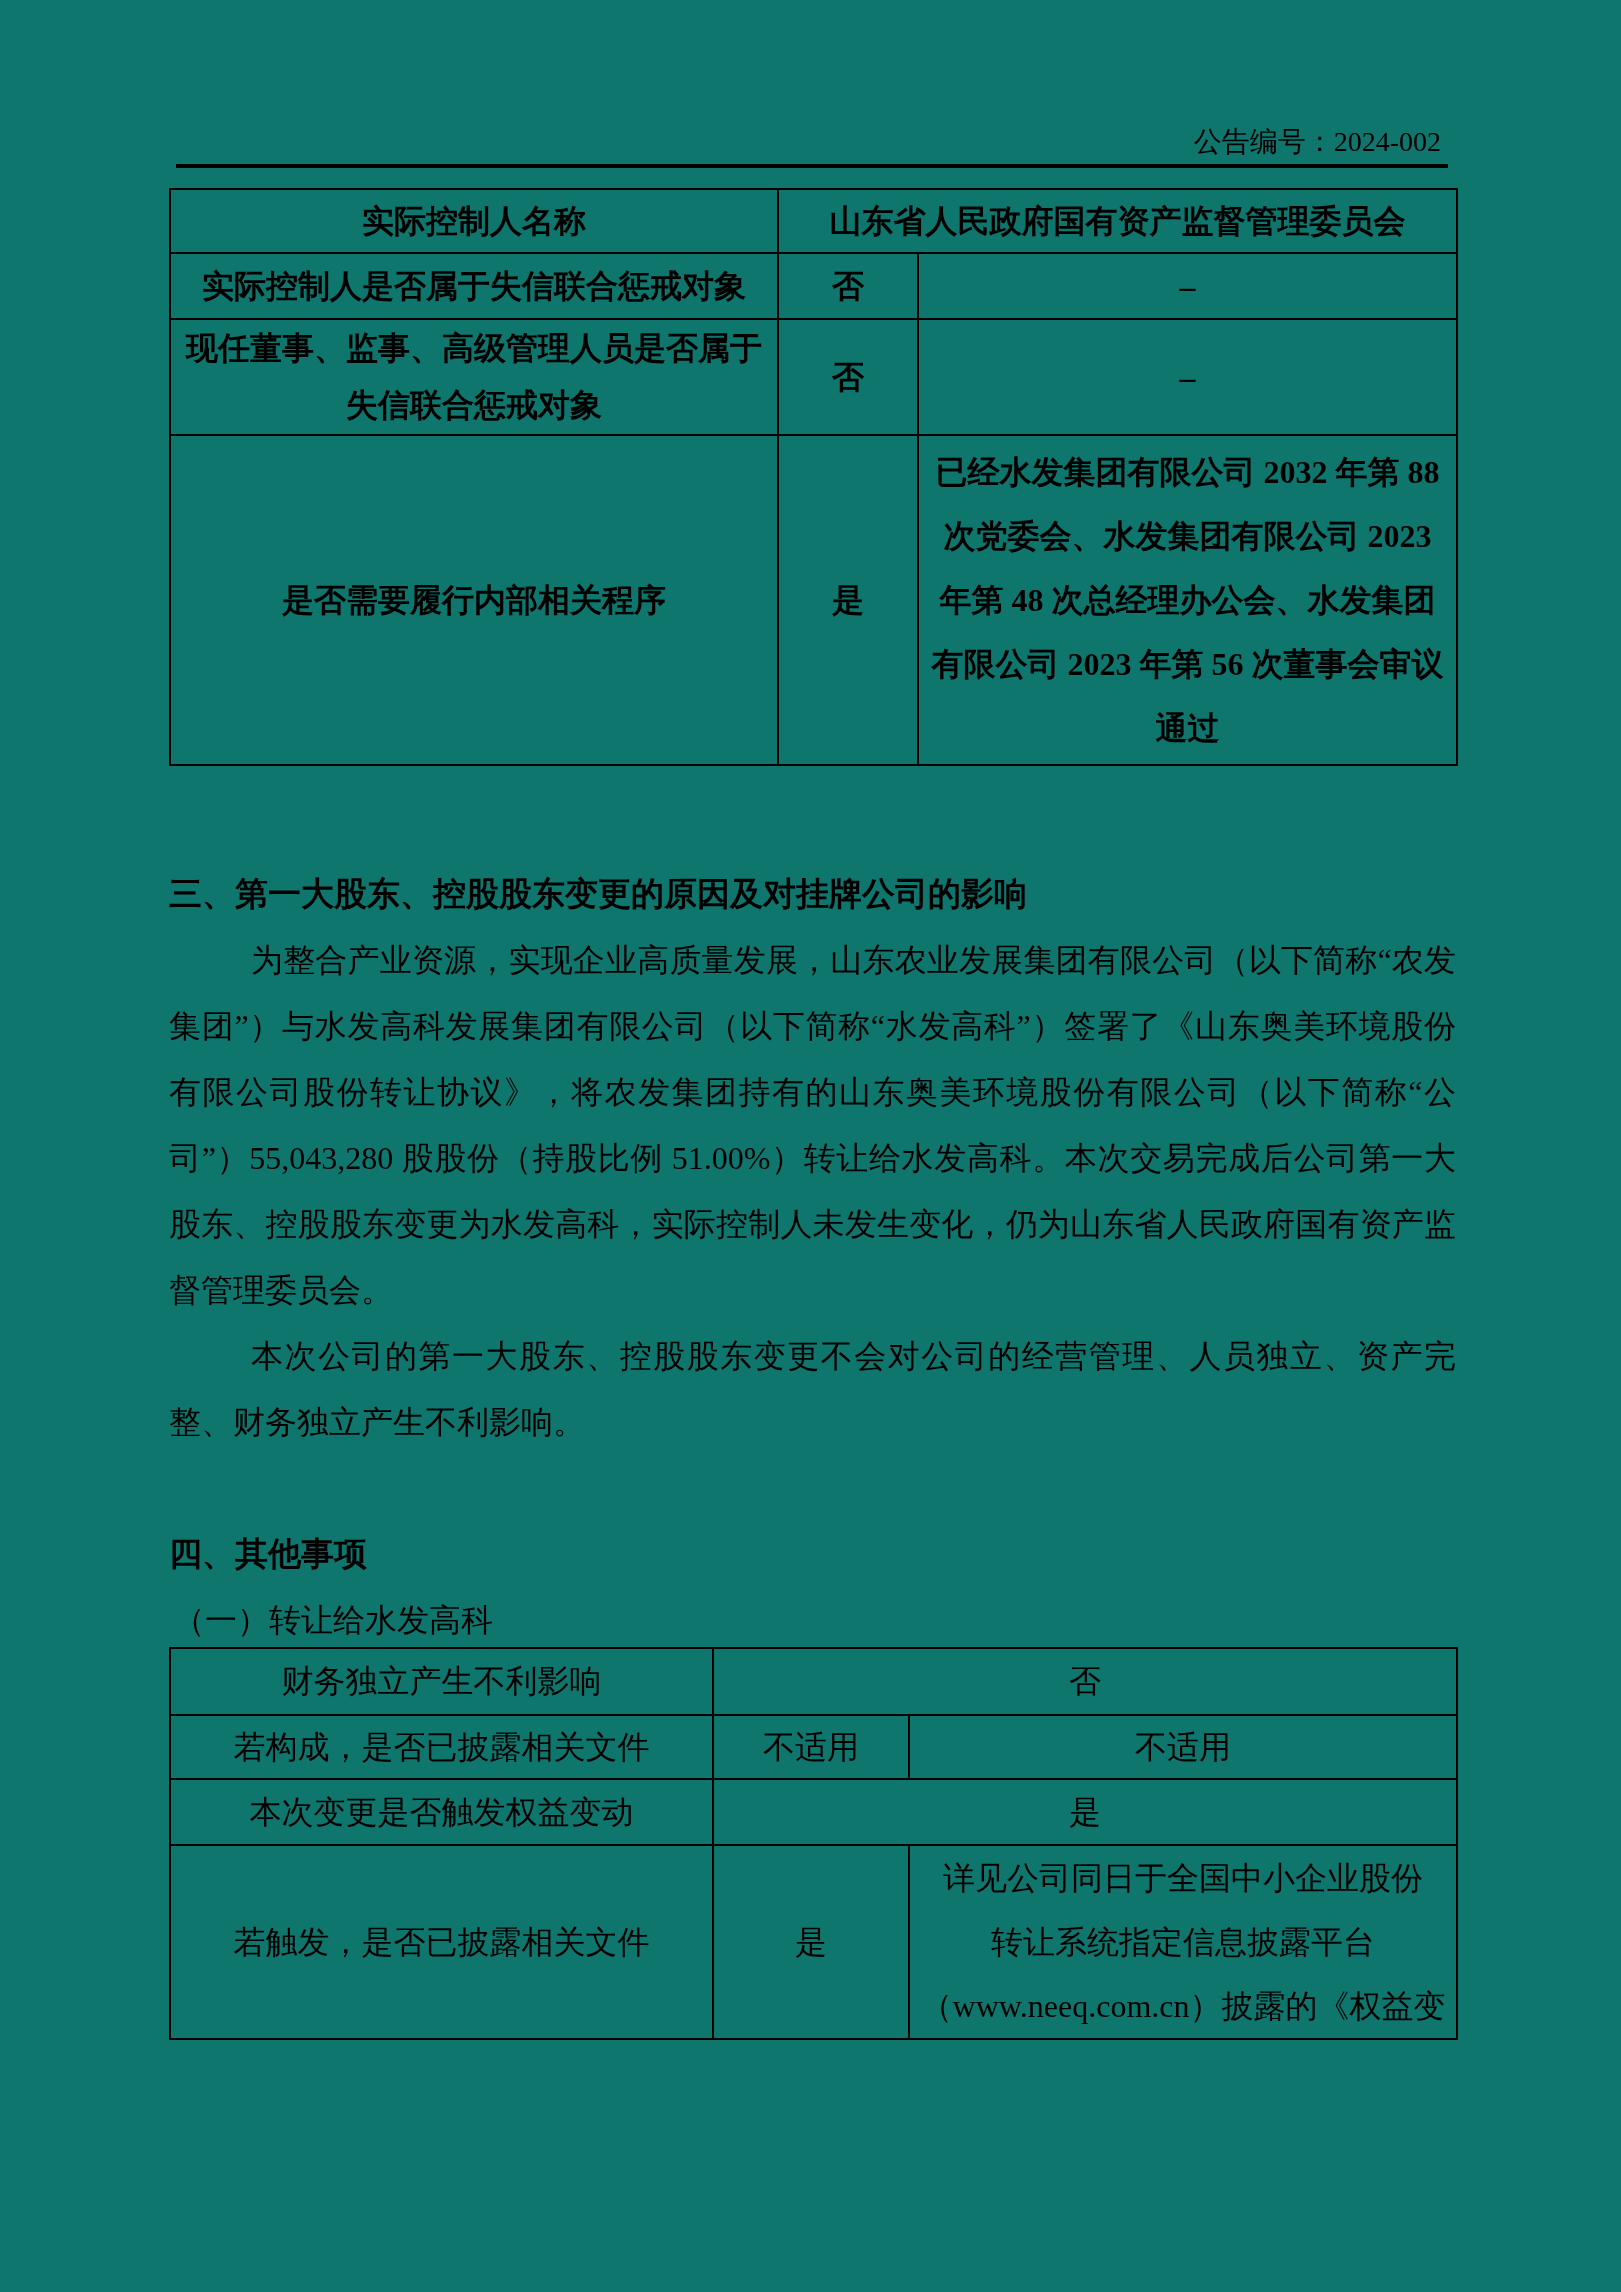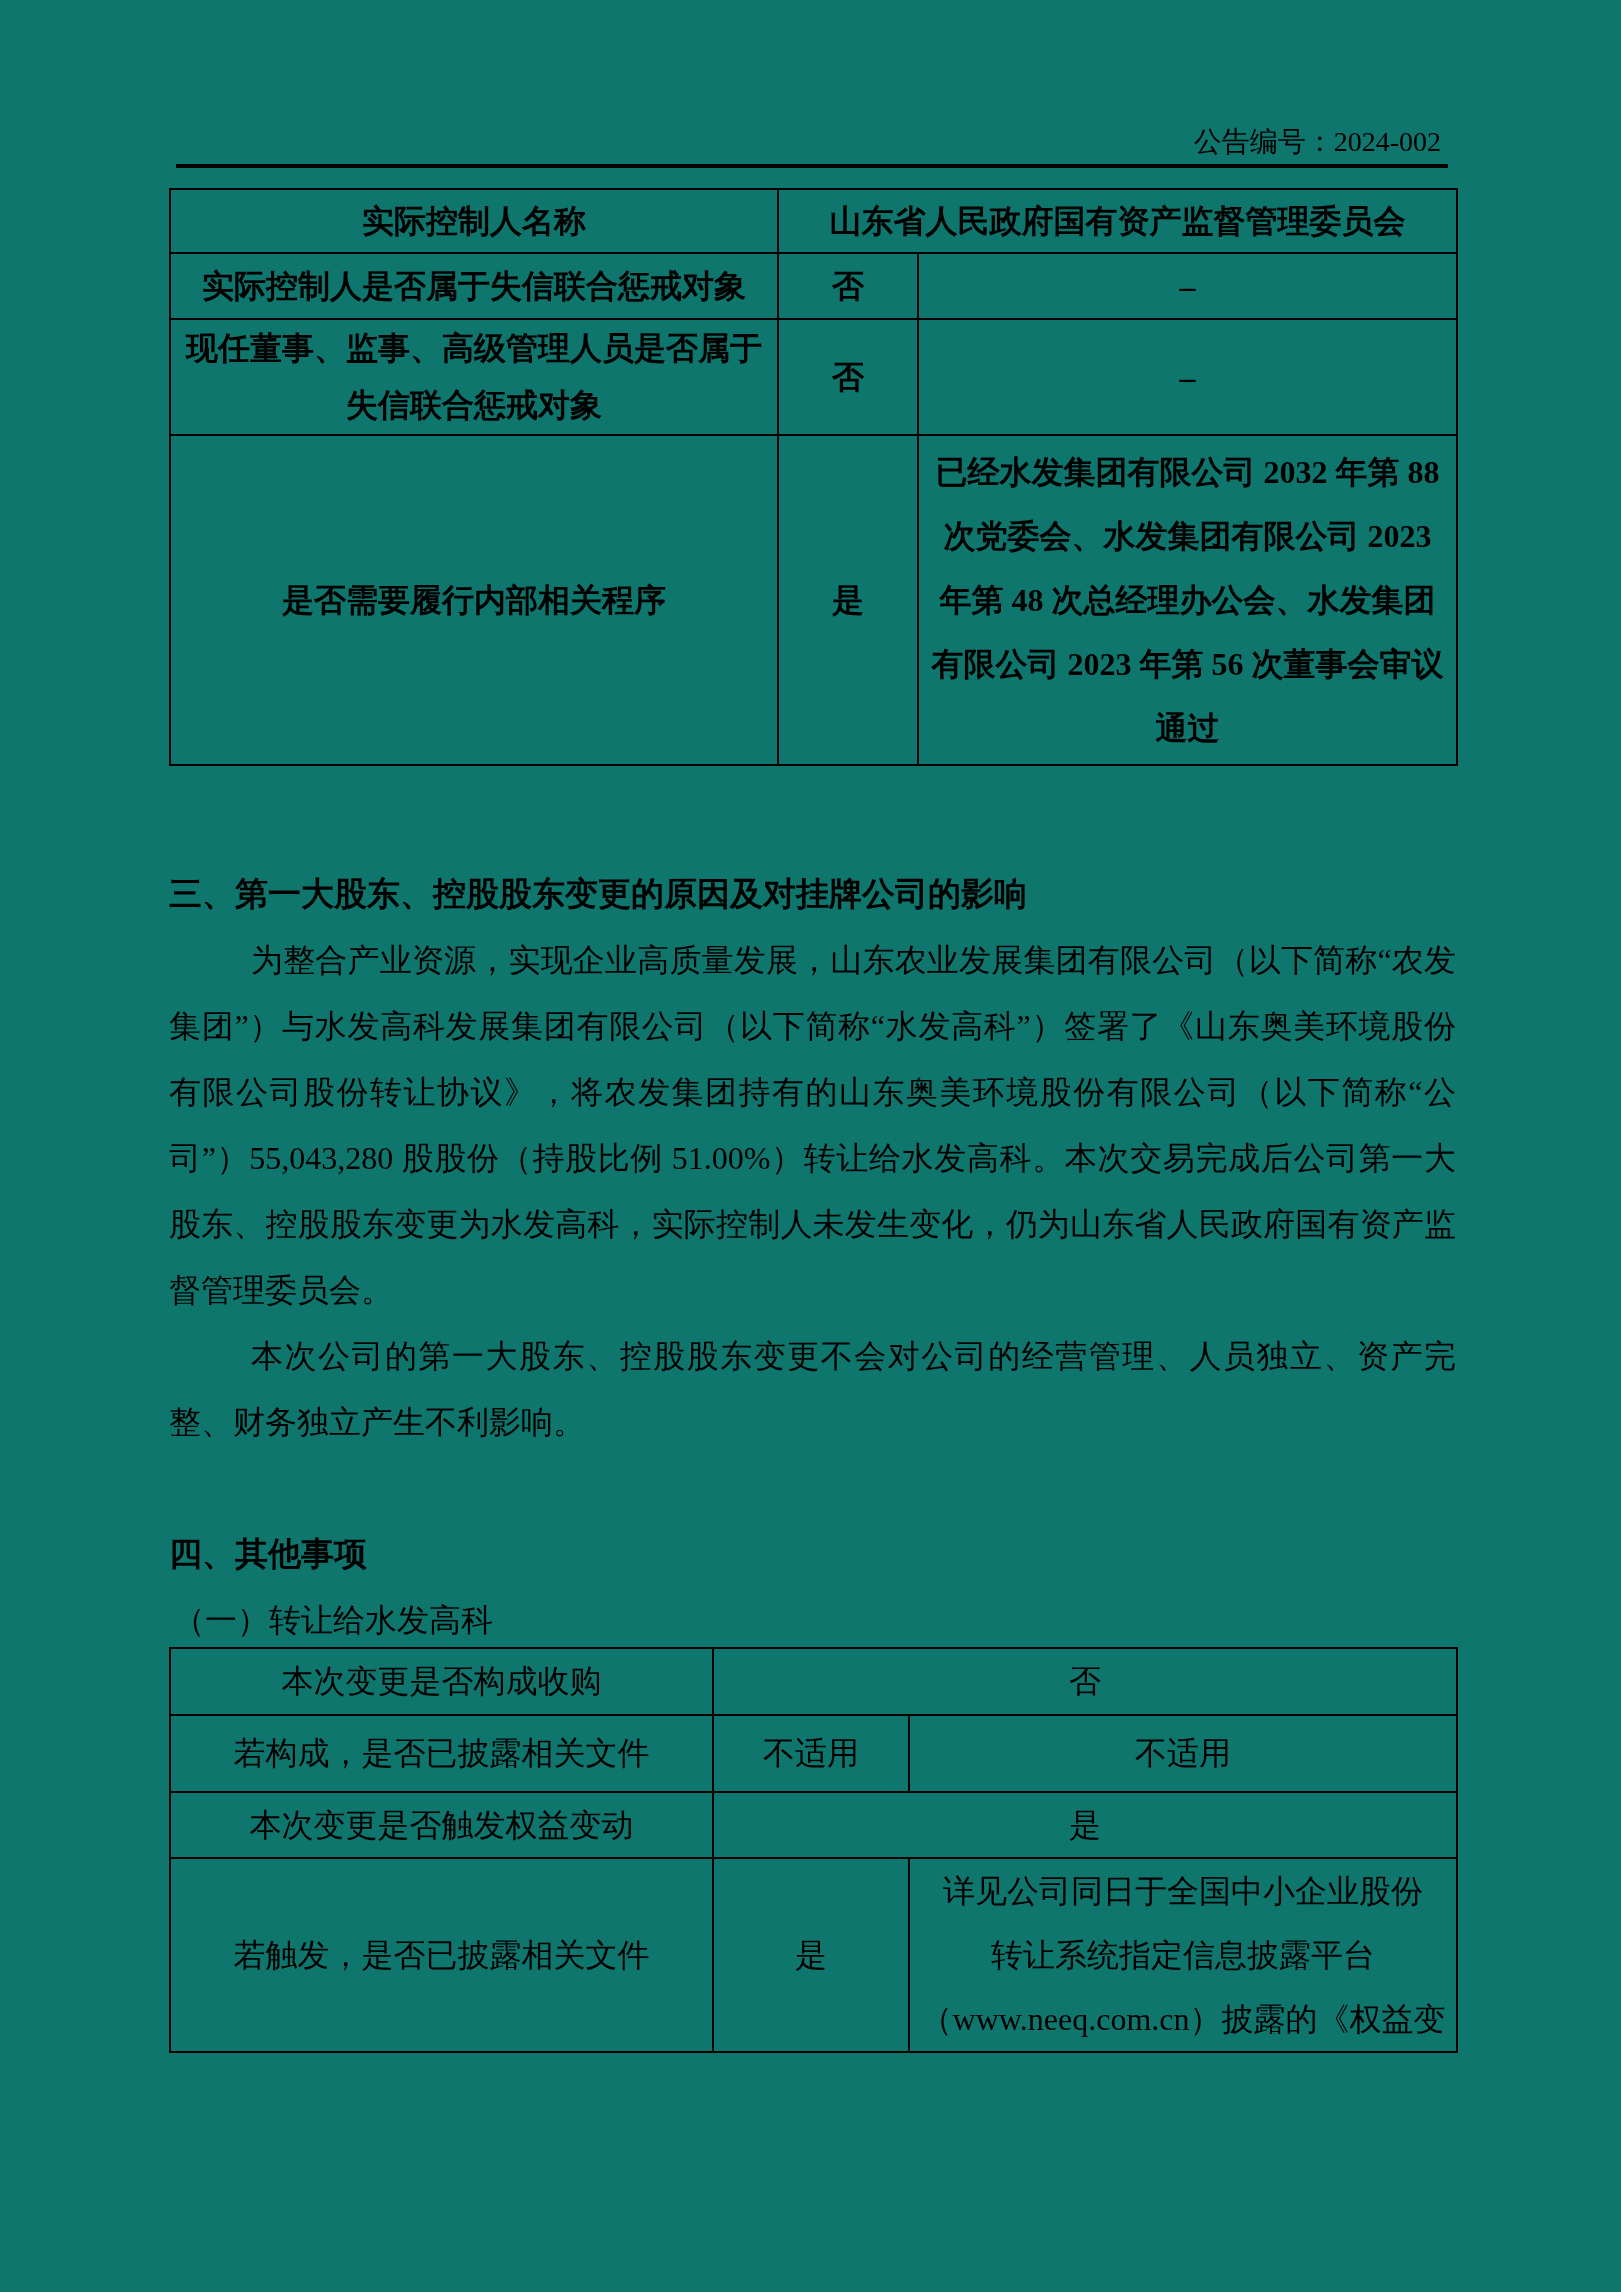--- a/index.html
+++ b/index.html
@@ -22,21 +22,21 @@
     border:2.9px solid #000;
   }
   #table1 { top:188px; width:1287px;font-weight:bold; }
   #table2 { top:1647px; width:1287px; }
   .doc-table td {
     border:2px solid #000; padding:0 3.9px;
     text-align:center; vertical-align:middle;
     font-size:32px; line-height:57px;
   }
   .t1r1 { height:64px; } .t1r2 { height:66px; } .t1r3 { height:102px; } .t1r4 { height:330px; }
-  .t2r1 { height:67px; } .t2r2 { height:77px; } .t2r3 { height:66px; } .t2r4 { height:191px; }
+  .t2r1 { height:67px; } .t2r2 { height:64px; } .t2r3 { height:66px; } .t2r4 { height:191px; }
   .cell-line { line-height:64px; text-align:center; }
   .sec-heading {
     position:absolute; left:169px; font-size:33px; font-weight:bold;
     line-height:41px; white-space:nowrap;
   }
   #sec3-heading { top:874px; }
   #sec4-heading { top:1534px; }
   .sub-heading {
     position:absolute; left:173px; top:1600px; font-size:32px;
     line-height:41px; white-space:nowrap;
@@ -103,21 +103,21 @@
   <div class="sub-heading">（一）转让给水发高科</div>
 
   <table id="table2" class="doc-table">
     <colgroup>
       <col style="width:543px">
         <col style="width:196px">
         <col style="width:548px">
     </colgroup>
     <tbody>
         <tr class="t2r1">
-      <td>本次变更是否构成收购</td>
+      <td>财务独立产生不利影响</td>
       <td colspan="2">否</td>
     </tr>
     <tr class="t2r2">
       <td>若构成，是否已披露相关文件</td>
       <td>不适用</td>
       <td>不适用</td>
     </tr>
     <tr class="t2r3">
       <td>本次变更是否触发权益变动</td>
       <td colspan="2">是</td>

